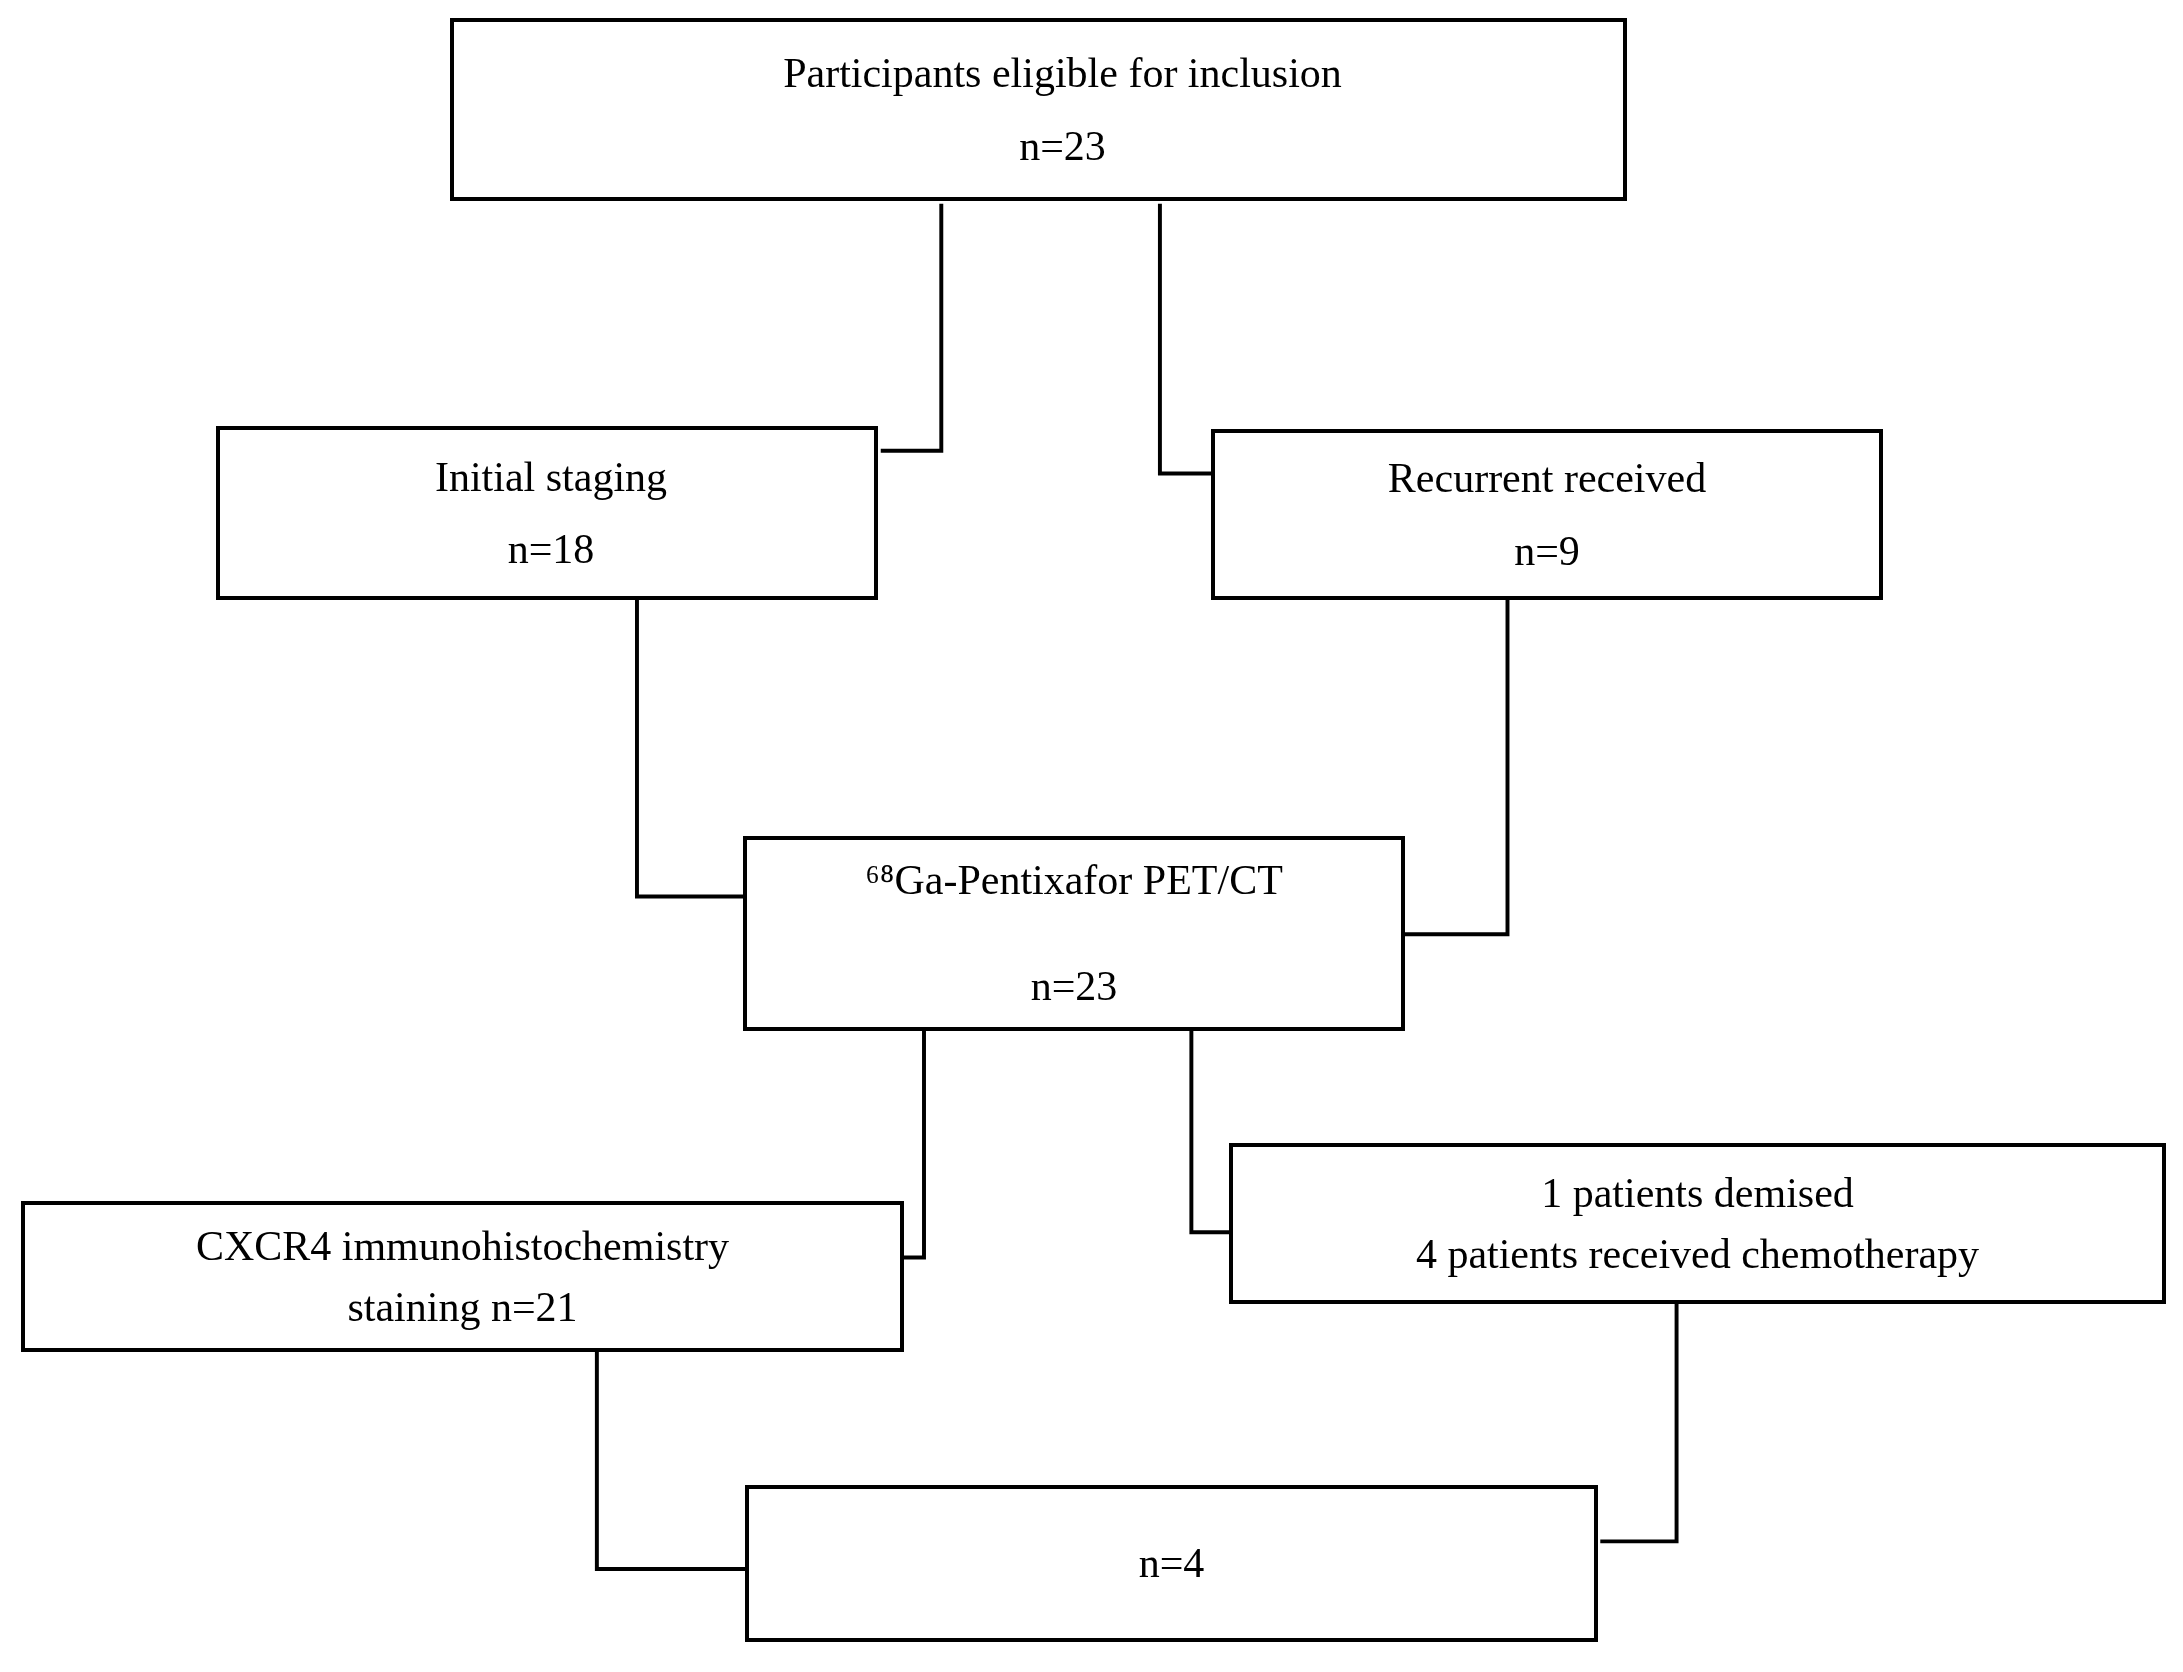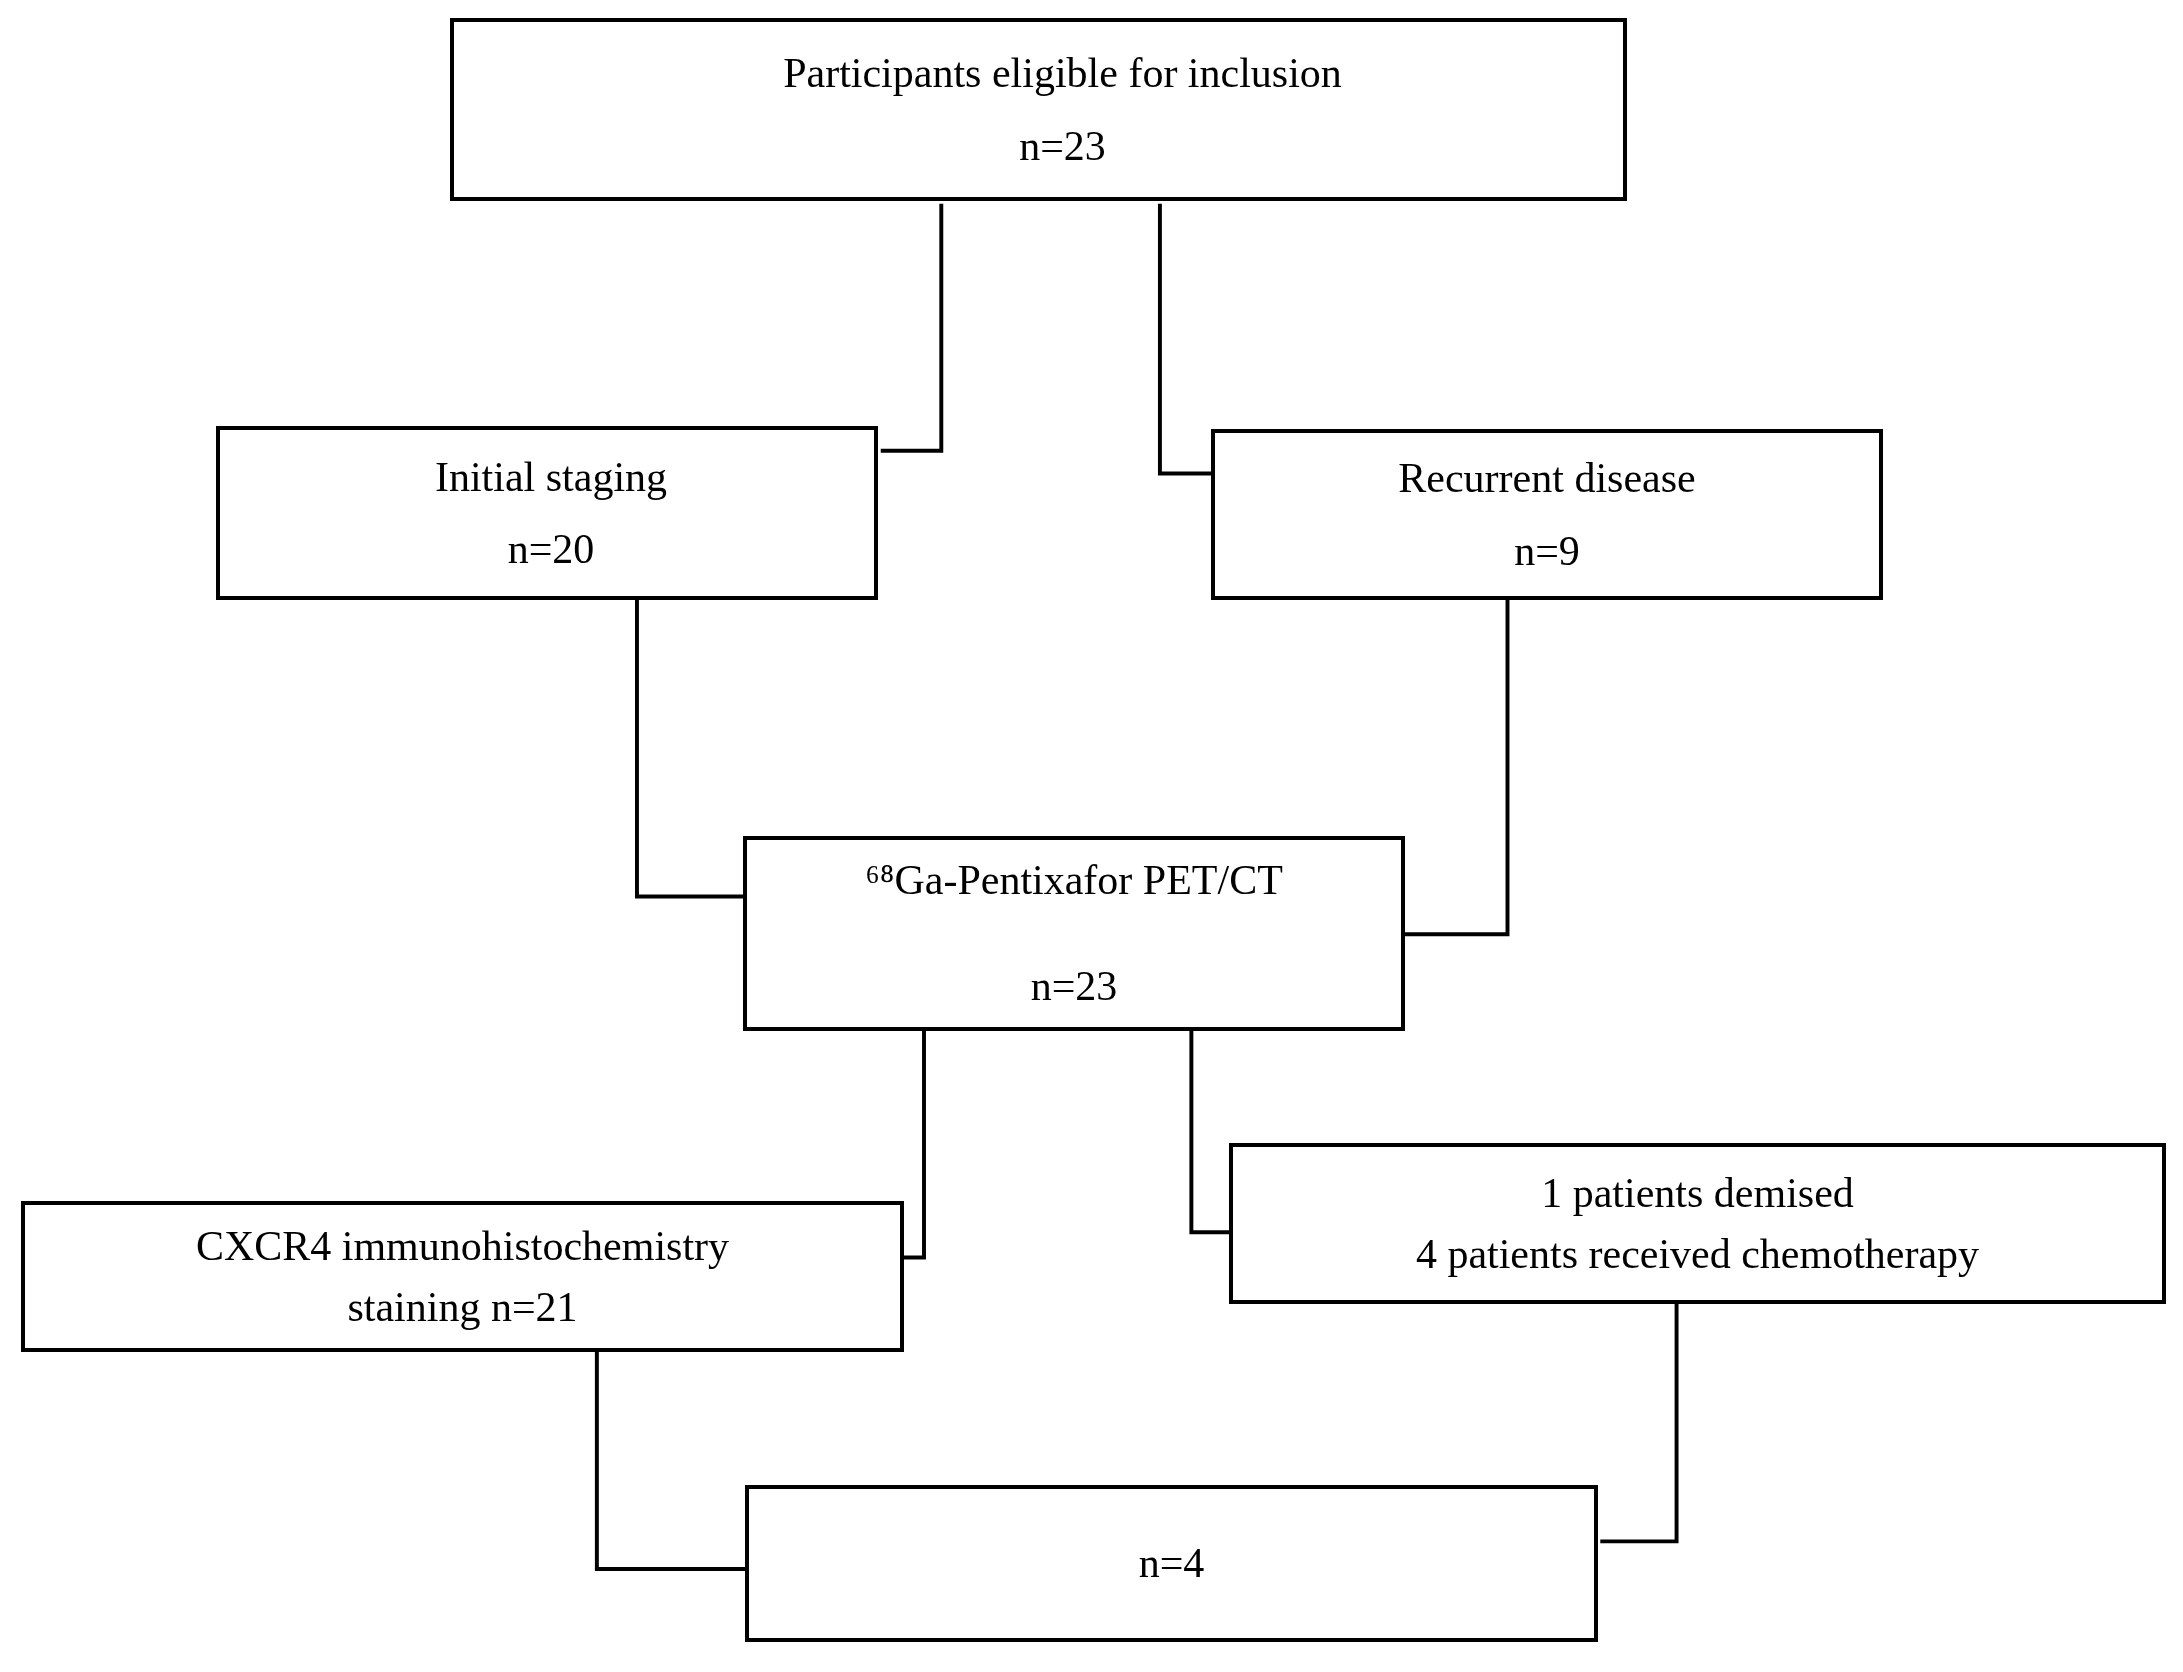--- a/index.html
+++ b/index.html
@@ -56,25 +56,25 @@
     <polyline points="2132,1655 2132,1960 2035,1960"></polyline>
   </svg>
 
   <div class="node node-eligible">
     <span>Participants eligible for inclusion</span>
     <span>n=23</span>
   </div>
 
   <div class="node node-initial">
     <span>Initial staging</span>
-    <span>n=20</span>
+    <span>n=18</span>
   </div>
 
   <div class="node node-recurrent">
-    <span>Recurrent disease</span>
+    <span>Recurrent received</span>
     <span>n=9</span>
   </div>
 
   <div class="node node-pentixafor">
     <span>⁶⁸Ga-Pentixafor PET/CT</span>
     <span>n=23</span>
   </div>
 
   <div class="node node-cxcr4">
     <span>CXCR4 immunohistochemistry</span>

